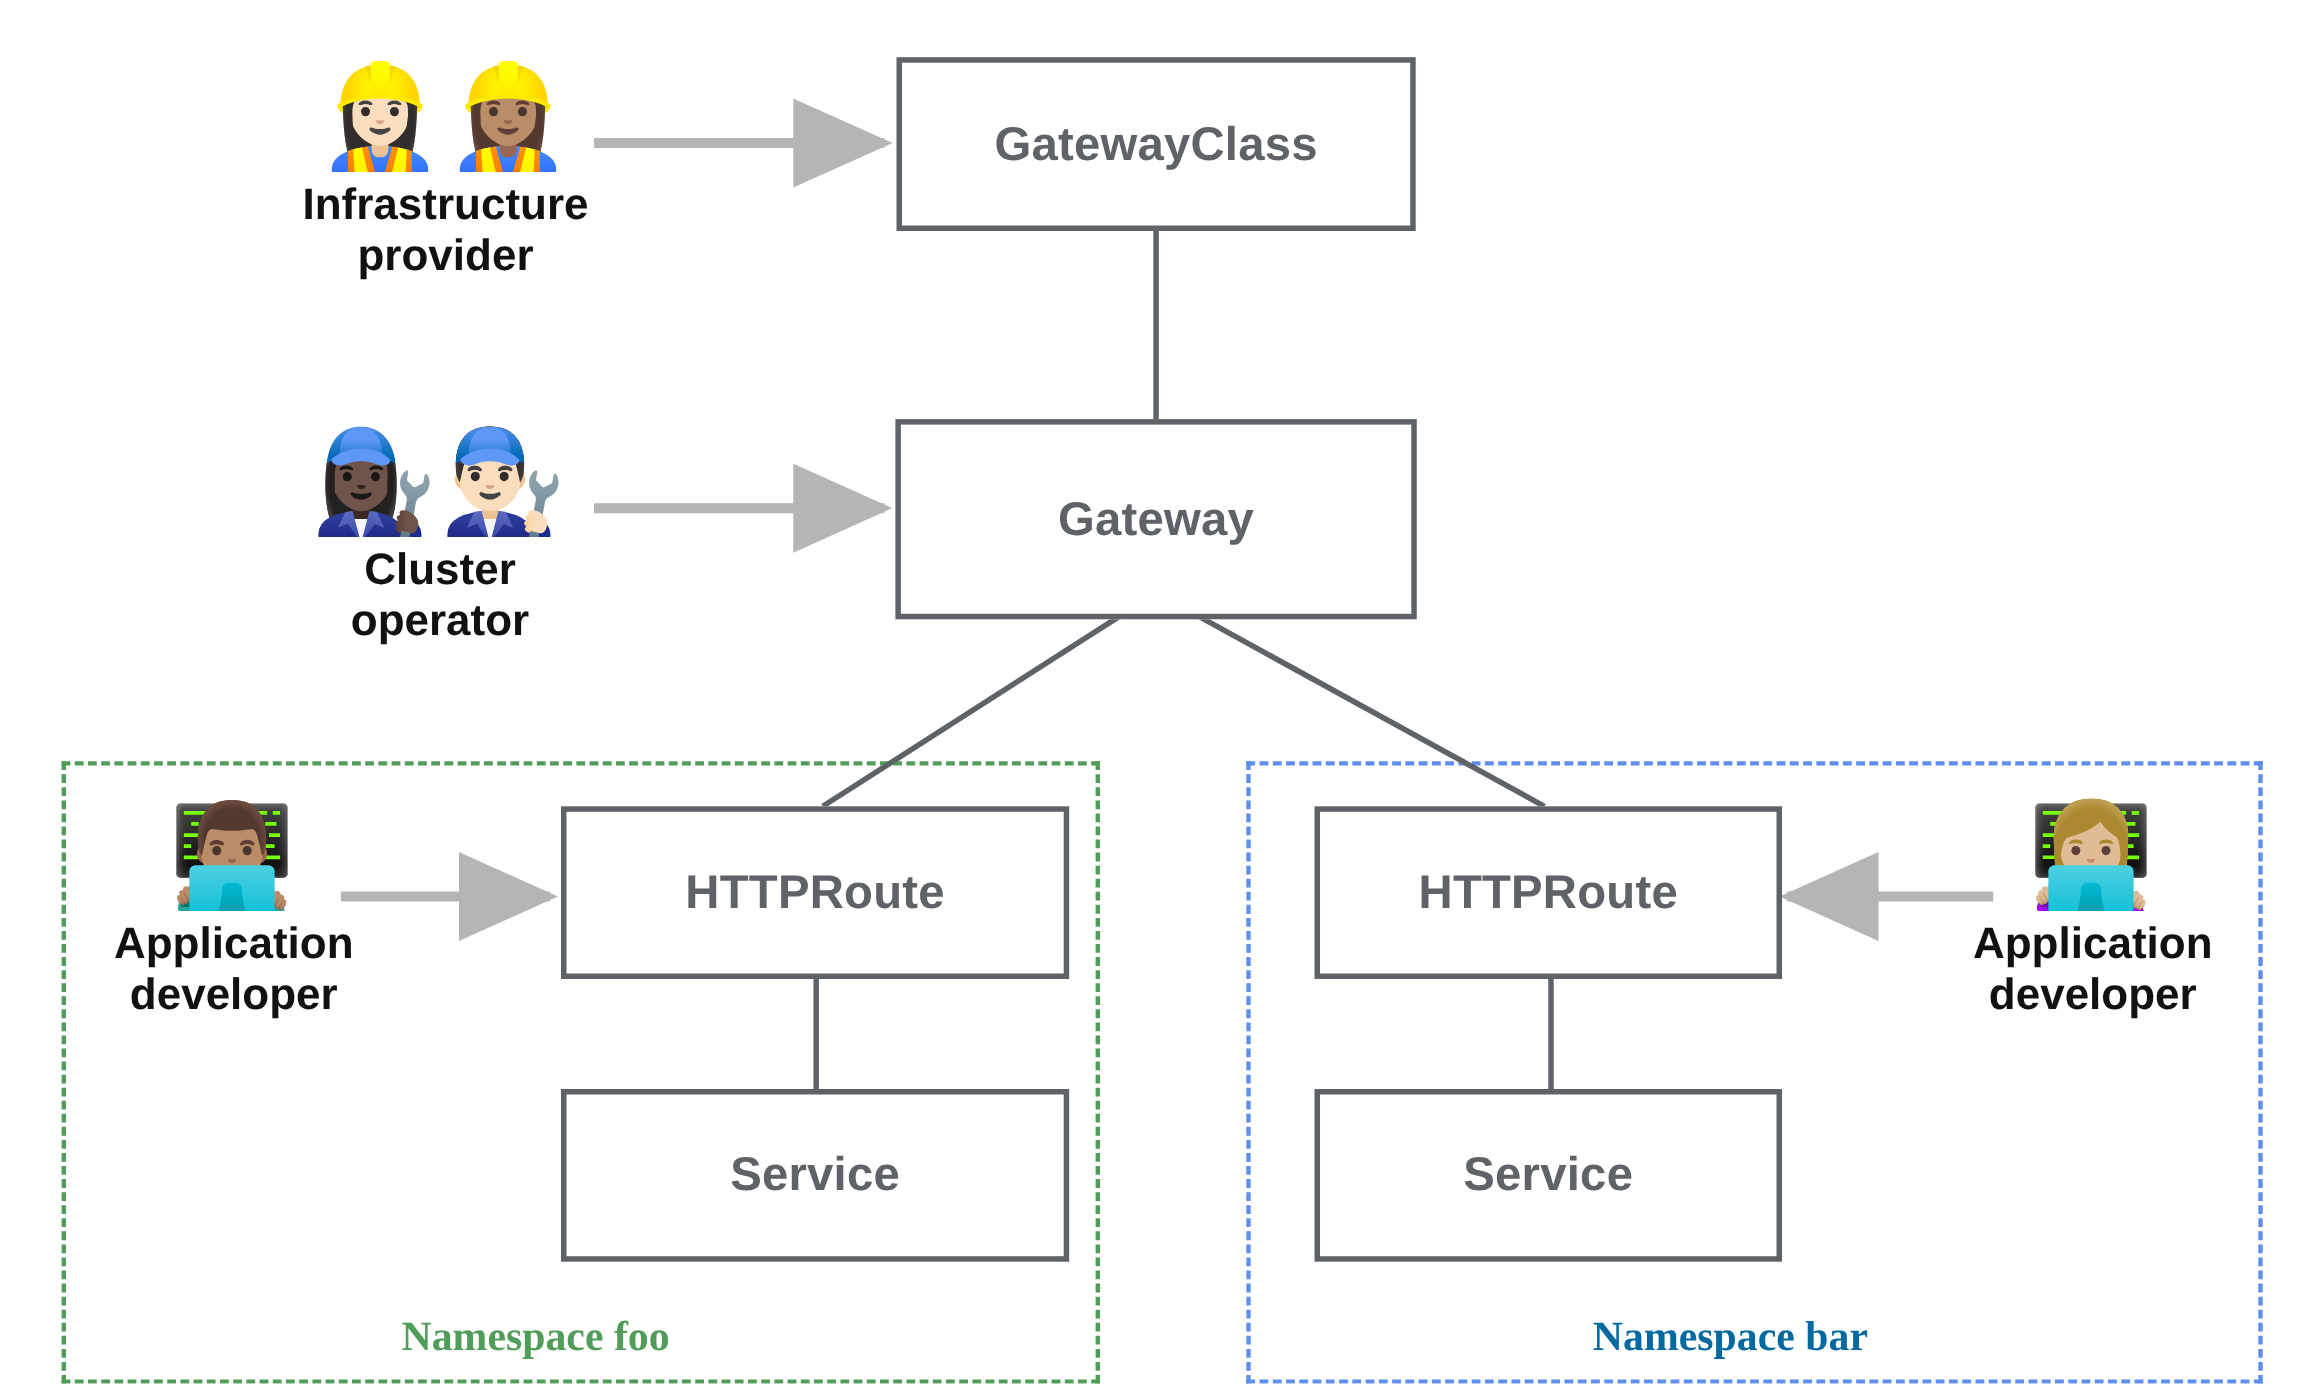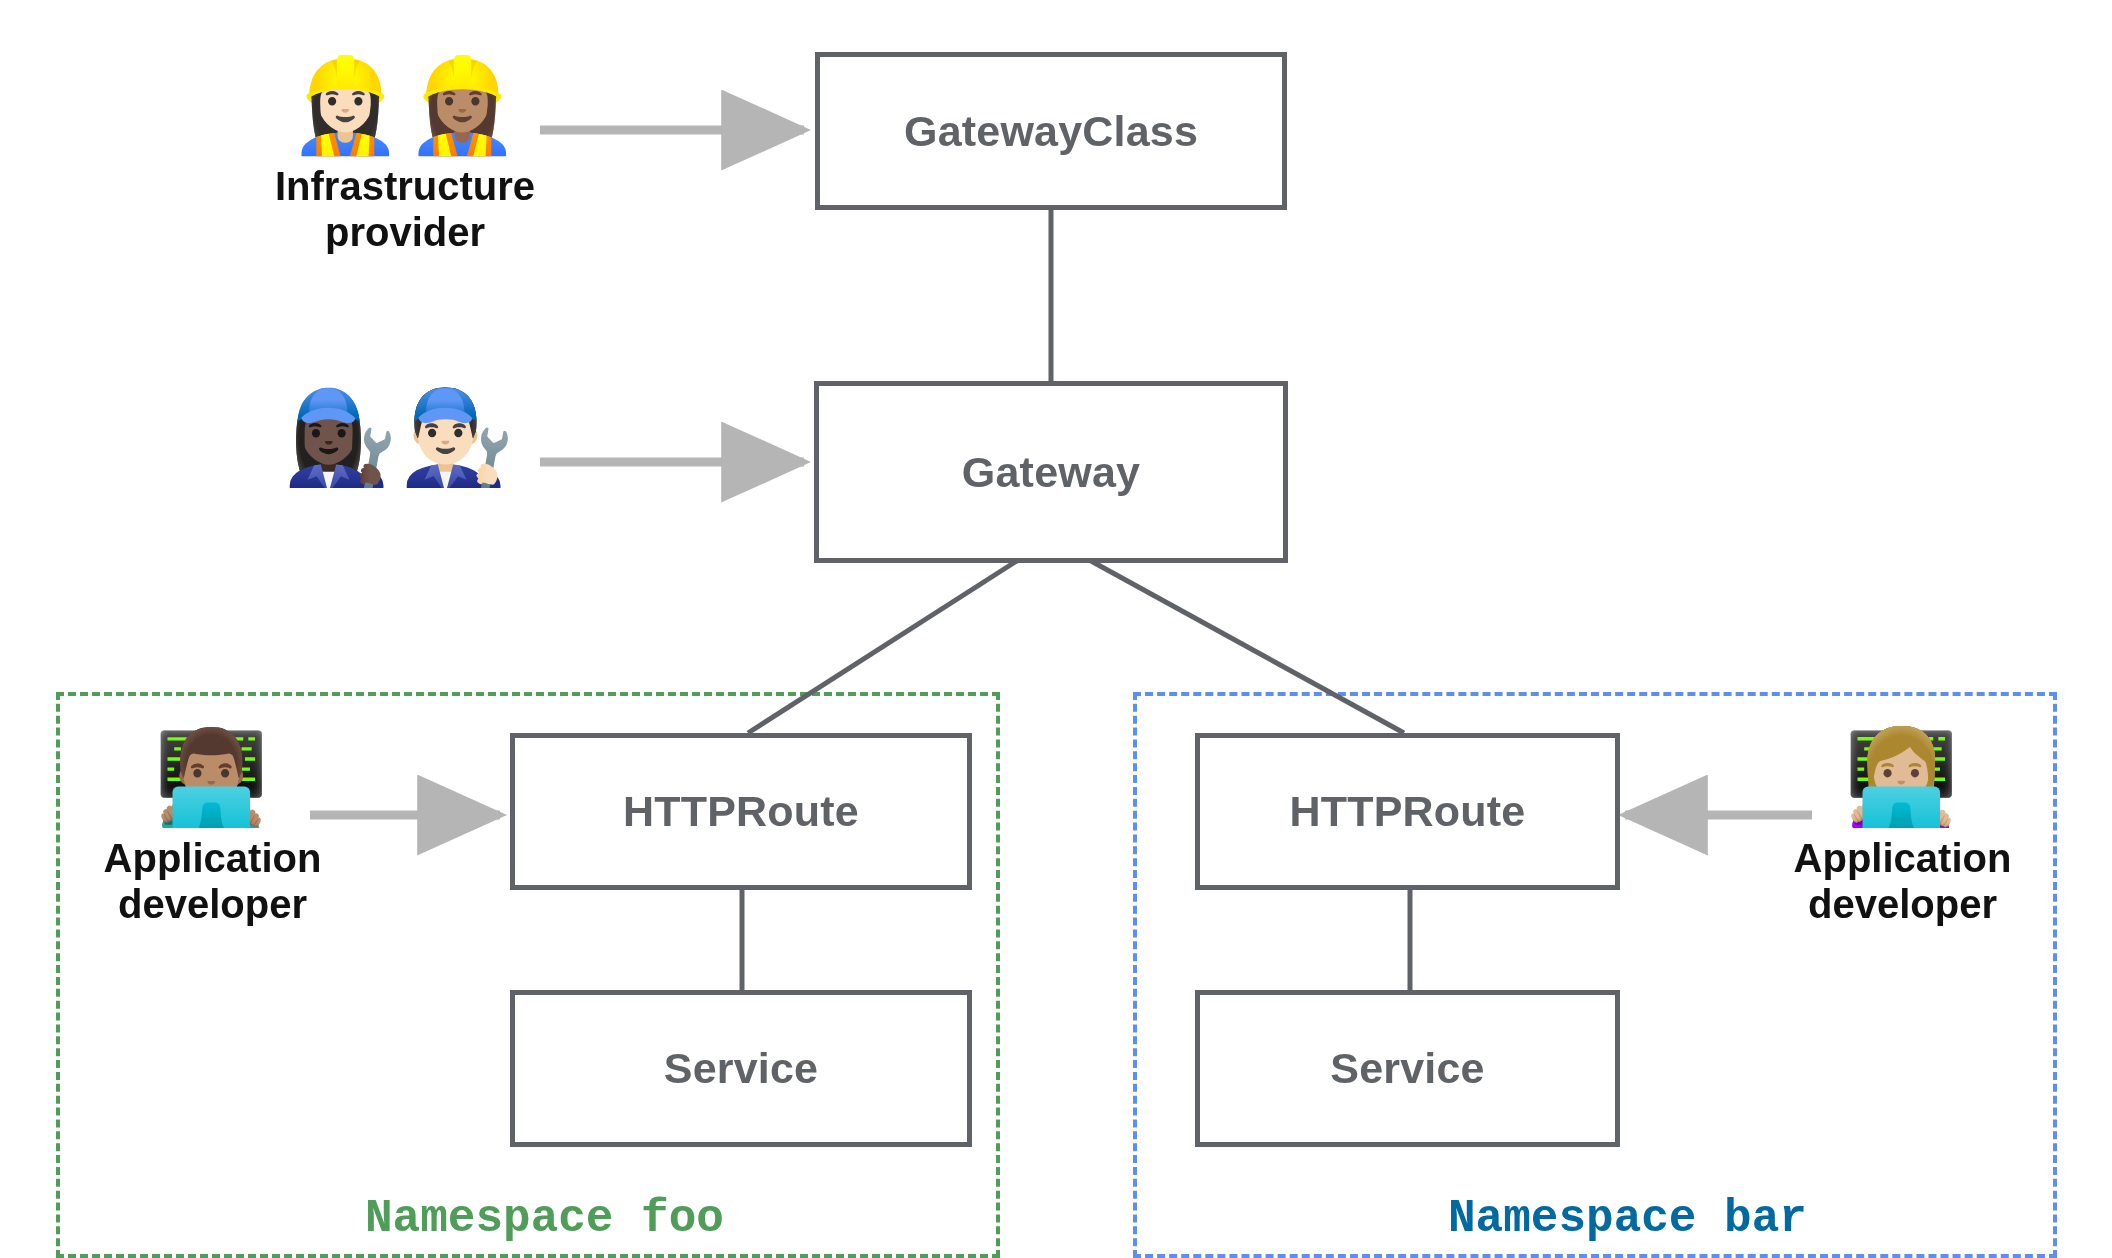--- a/index.html
+++ b/index.html
@@ -76,23 +76,23 @@
   .namespace {
     position: absolute;
     box-sizing: border-box;
     border-width: 4px;
     border-style: dashed;
     background: transparent;
     z-index: 1;
   }
   .ns-label {
     position: absolute;
-    font-family: Liberation Mono, monospace;
+    font-family: Liberation Serif, serif;
     font-weight: bold;
-    font-size: 46px;
+    font-size: 38px;
     white-space: nowrap;
     z-index: 7;
   }
 </style>
 </head>
 <body>
 
 <div id="canvas">
 
   <div class="namespace" style="left:56px; top:692px; width:944px; height:566px; border-color:#4F9D59;"></div>
@@ -149,20 +149,22 @@
   </div>
 
   <div class="persona" style="left:275px; top:58px; width:260px;">
     <div class="persona-emoji">👷🏻‍♀️👷🏽‍♀️</div>
     <div class="persona-label">Infrastructure
 provider</div>
   </div>
 
   <div class="persona" style="left:270px; top:390px; width:260px;">
     <div class="persona-emoji">👩🏿‍🔧👨🏻‍🔧</div>
+    <div class="persona-label">Cluster
+operator</div>
   </div>
 
   <div class="persona" style="left:100px; top:730px; width:225px;">
     <div class="persona-emoji">👨🏽‍💻</div>
     <div class="persona-label">Application
 developer</div>
   </div>
 
   <div class="persona" style="left:1790px; top:730px; width:225px;">
     <div class="persona-emoji">👩🏼‍💻</div>

